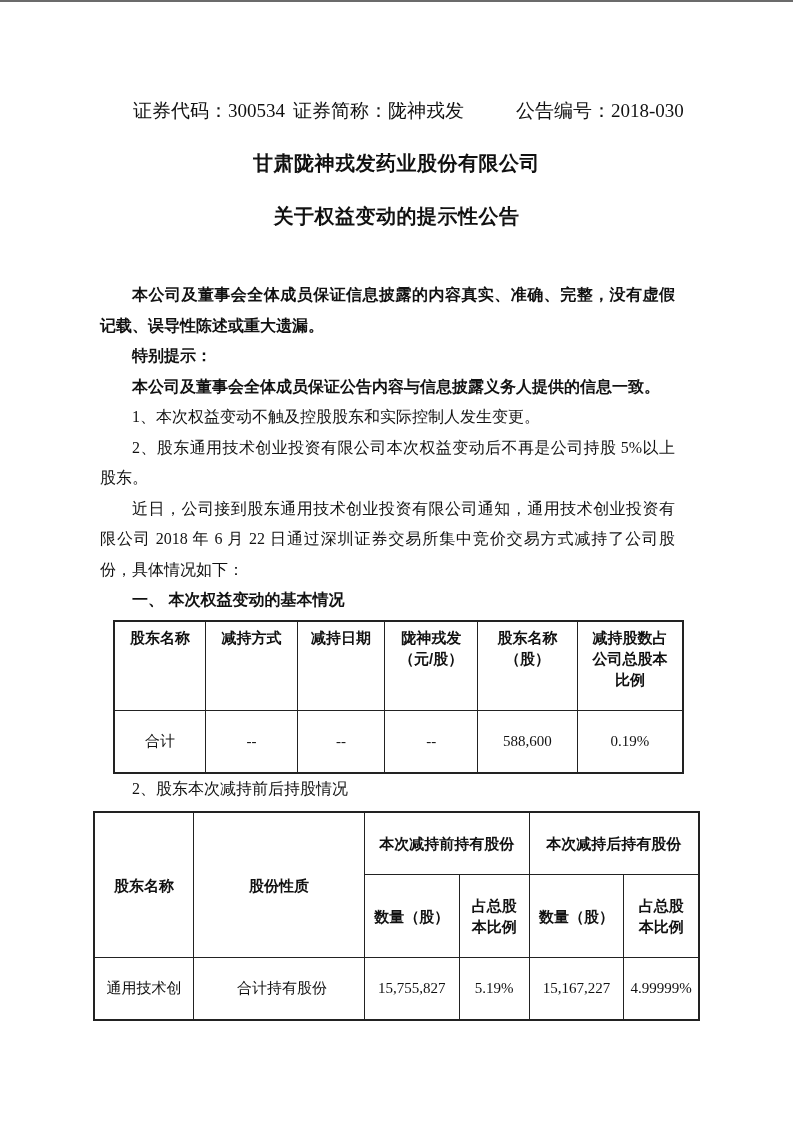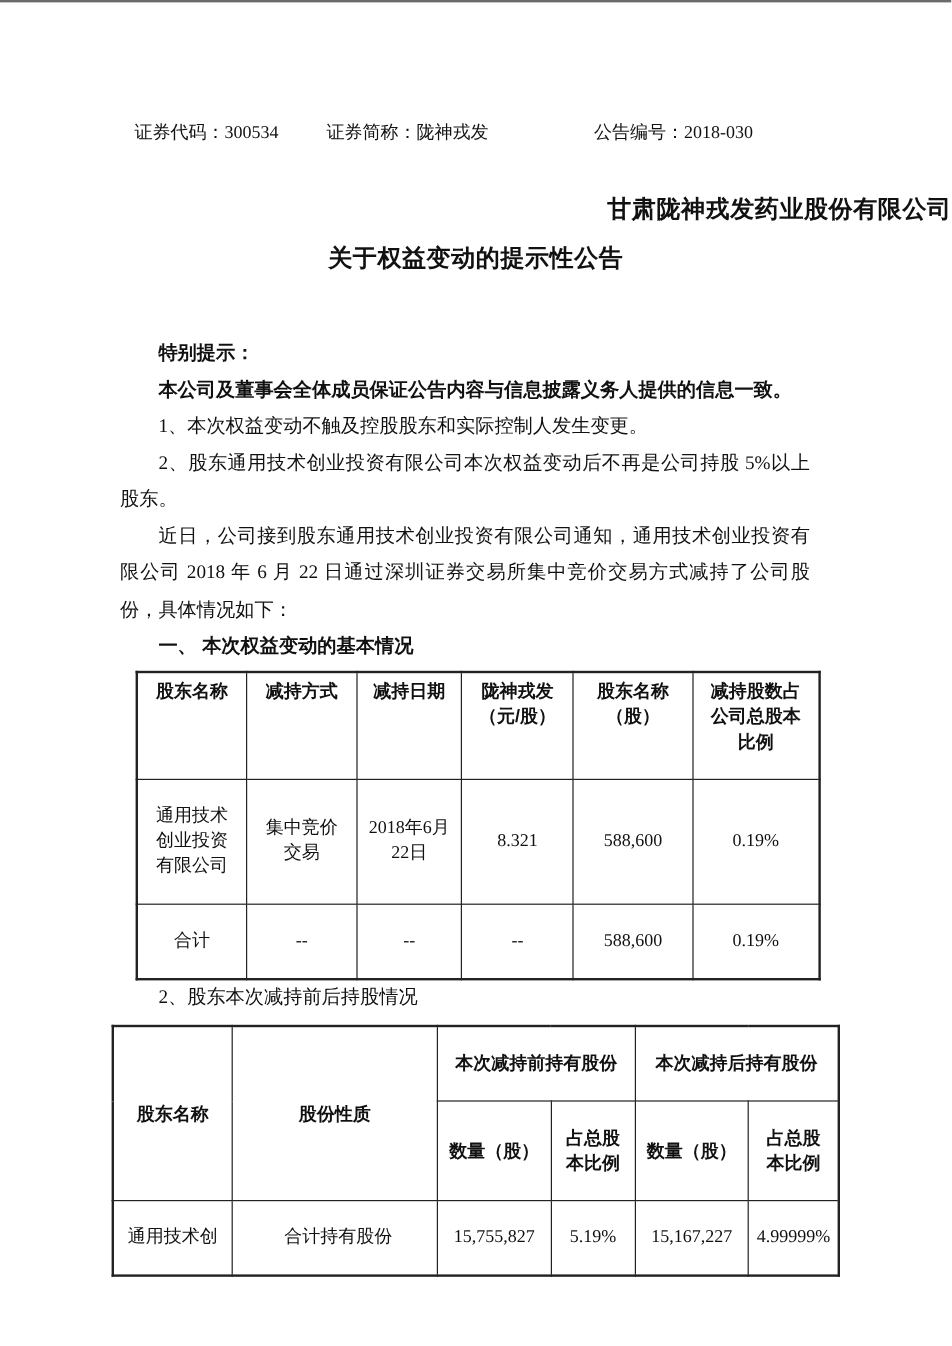--- a/index.html
+++ b/index.html
@@ -15,37 +15,37 @@
     background: #ffffff;
     overflow: hidden;
   }
   .top-edge {
     position: absolute; top: 0; left: 0;
     width: 100%; height: 2px;
     background: #6b6b6b;
   }
   
   .doc-header {
-    position: absolute; top: 101px; left: 112px; right: 60px;
+    position: absolute; top: 101px; left: 133px; right: 60px;
     display: flex;
-    font-size: 15px; line-height: 20px;
+    font-size: 19px; line-height: 20px;
     white-space: nowrap;
   }
   .doc-header .meta-1 { width: 160px; }
   .doc-header .meta-2 { width: 223px; }
   
   .doc-title, .doc-subtitle {
     position: absolute; left: 0; width: 100%;
     text-align: center;
     font-family: "Liberation Sans", "DejaVu Sans", sans-serif;
     font-weight: bold;
     font-size: 20px; line-height: 26px;
     letter-spacing: 0.5px;
   }
-  .doc-title { top: 162px; text-align: right; }
+  .doc-title { top: 150px; }
   .doc-subtitle { top: 203px; }
   
   .flow {
     position: absolute; top: 280px; left: 100px; width: 575px;
     font-size: 16px; line-height: 30.5px;
     text-align: justify;
   }
   .flow p { margin: 0; }
   .indent { text-indent: 2em; }
   .bold-sans {
@@ -94,20 +94,21 @@
   <div class="doc-header">
     <span class="meta-1">证券代码：300534</span>
     <span class="meta-2">证券简称：陇神戎发</span>
     <span class="meta-3">公告编号：2018-030</span>
   </div>
 
   <div class="doc-title">甘肃陇神戎发药业股份有限公司</div>
   <div class="doc-subtitle">关于权益变动的提示性公告</div>
 
   <div class="flow">
+    <p class="indent bold-sans">本公司及董事会全体成员保证信息披露的内容真实、准确、完整，没有虚假记载、误导性陈述或重大遗漏。</p>
     <p class="indent bold-sans notice-heading">特别提示：</p>
 
     <p class="indent bold-sans">本公司及董事会全体成员保证公告内容与信息披露义务人提供的信息一致。</p>
     <p class="indent">1、本次权益变动不触及控股股东和实际控制人发生变更。</p>
     <p class="indent">2、股东通用技术创业投资有限公司本次权益变动后不再是公司持股 5%以上股东。</p>
 
     <p class="indent">近日，公司接到股东通用技术创业投资有限公司通知，通用技术创业投资有限公司 2018 年 6 月 22 日通过深圳证券交易所集中竞价交易方式减持了公司股份，具体情况如下：</p>
 
     <p class="indent bold-sans">一、 本次权益变动的基本情况</p>
 
@@ -120,32 +121,20 @@
           <th class="t1-c3">陇神戎发
 （元/股）</th>
           <th class="t1-c4">股东名称
 （股）</th>
           <th class="t1-c5">减持股数占
 公司总股本
 比例</th>
         </tr>
       </thead>
       <tbody>
-        <tr class="row-main">
-          <td>通用技术
-创业投资
-有限公司</td>
-          <td>集中竞价
-交易</td>
-          <td>2018年6月
-22日</td>
-          <td>8.321</td>
-          <td>588,600</td>
-          <td>0.19%</td>
-        </tr>
         <tr class="row-total">
           <td>合计</td>
           <td>--</td>
           <td>--</td>
           <td>--</td>
           <td>588,600</td>
           <td>0.19%</td>
         </tr>
       </tbody>
     </table>

